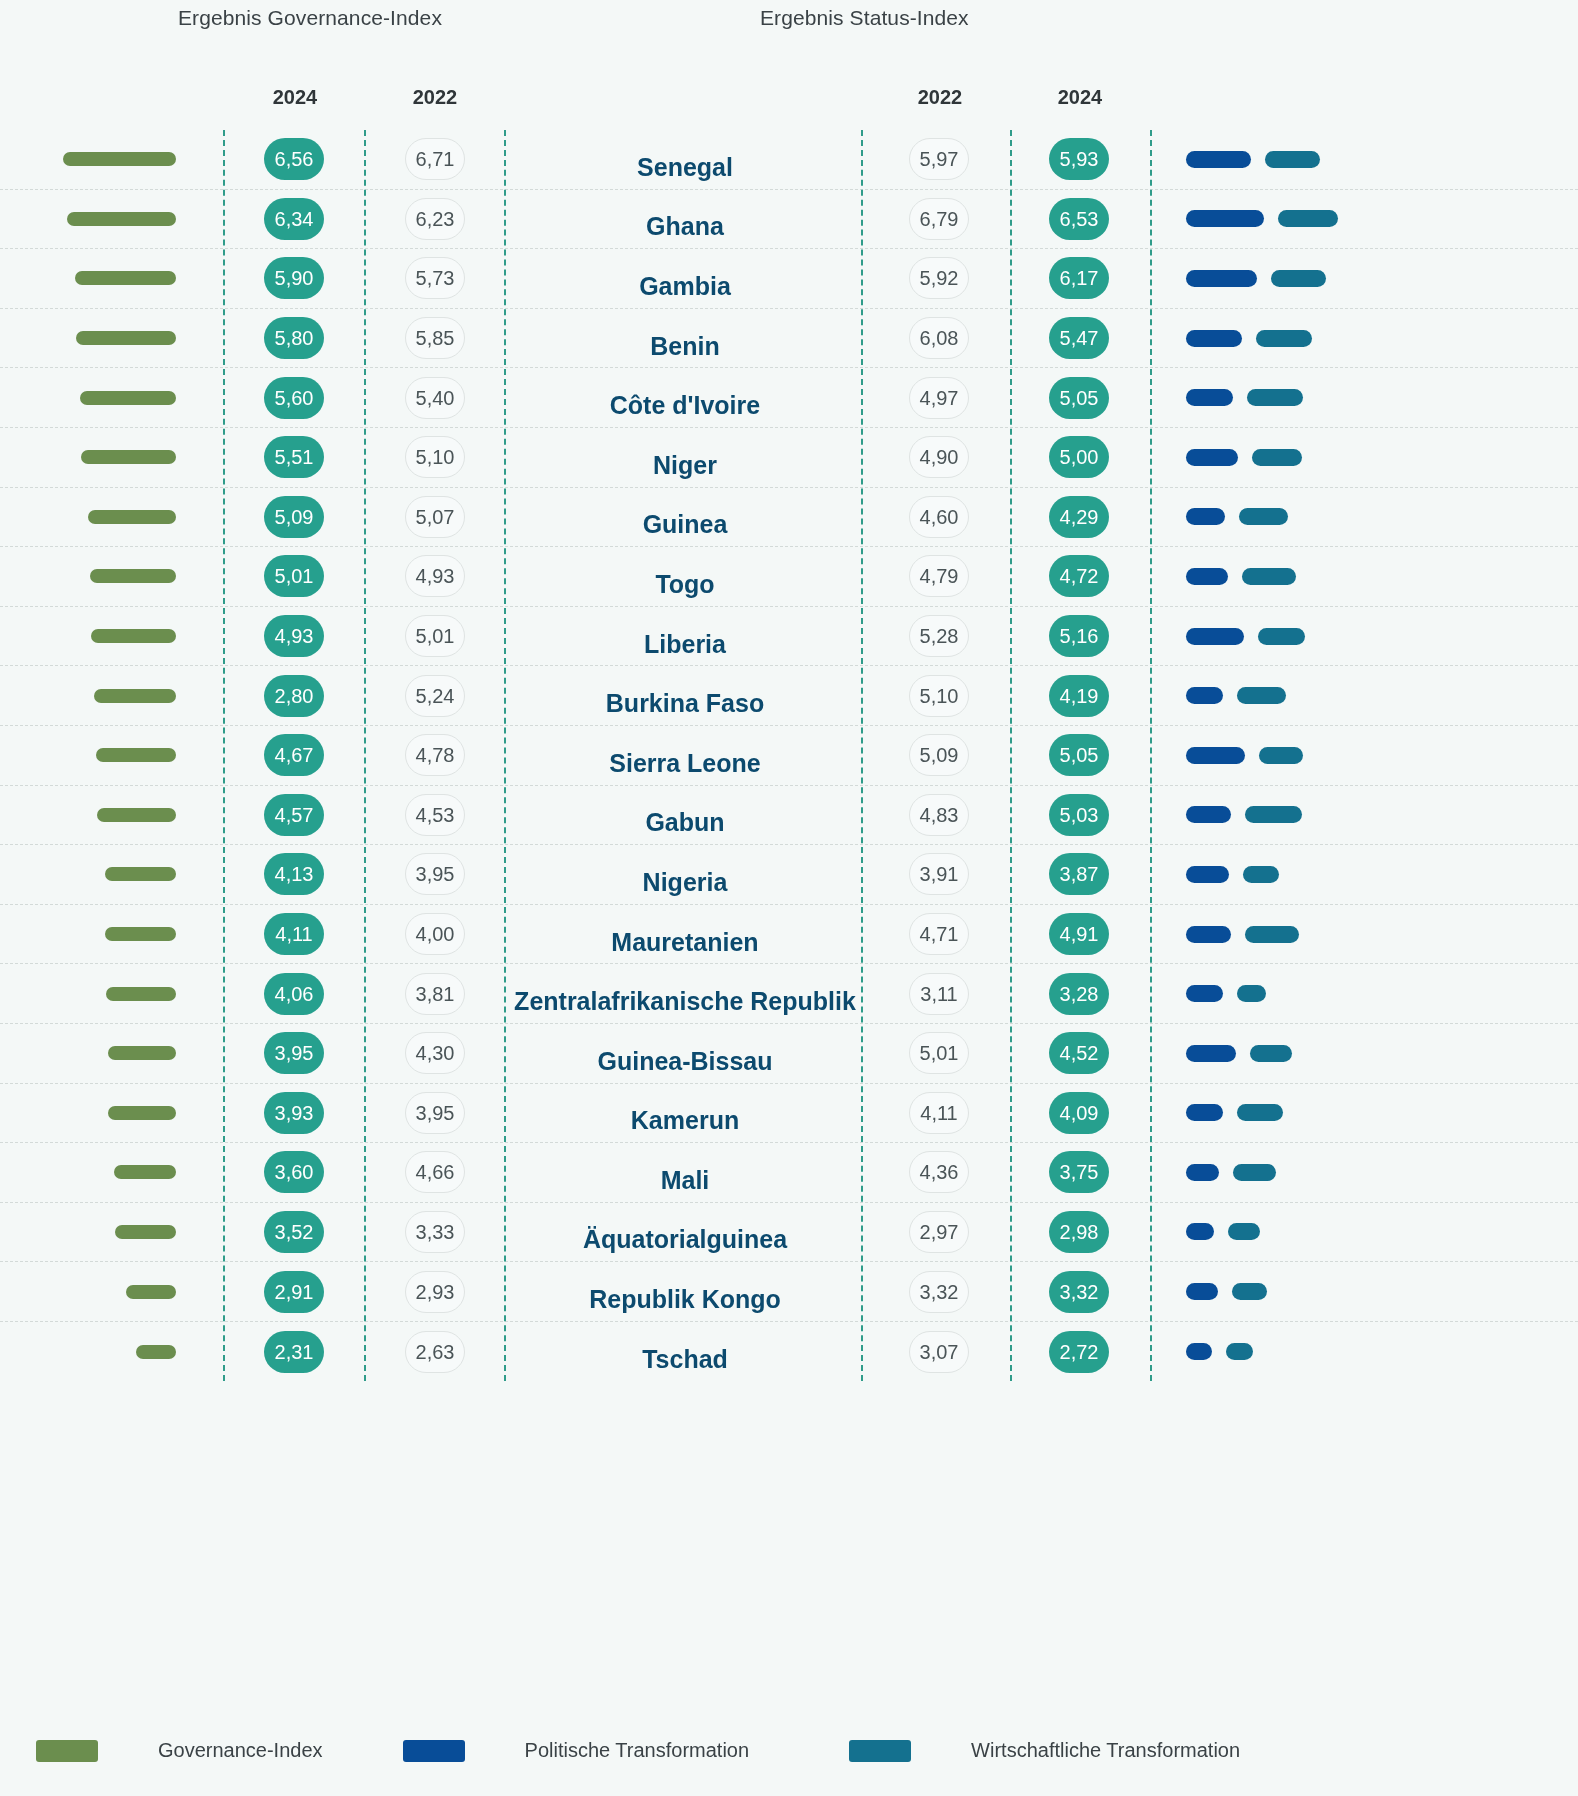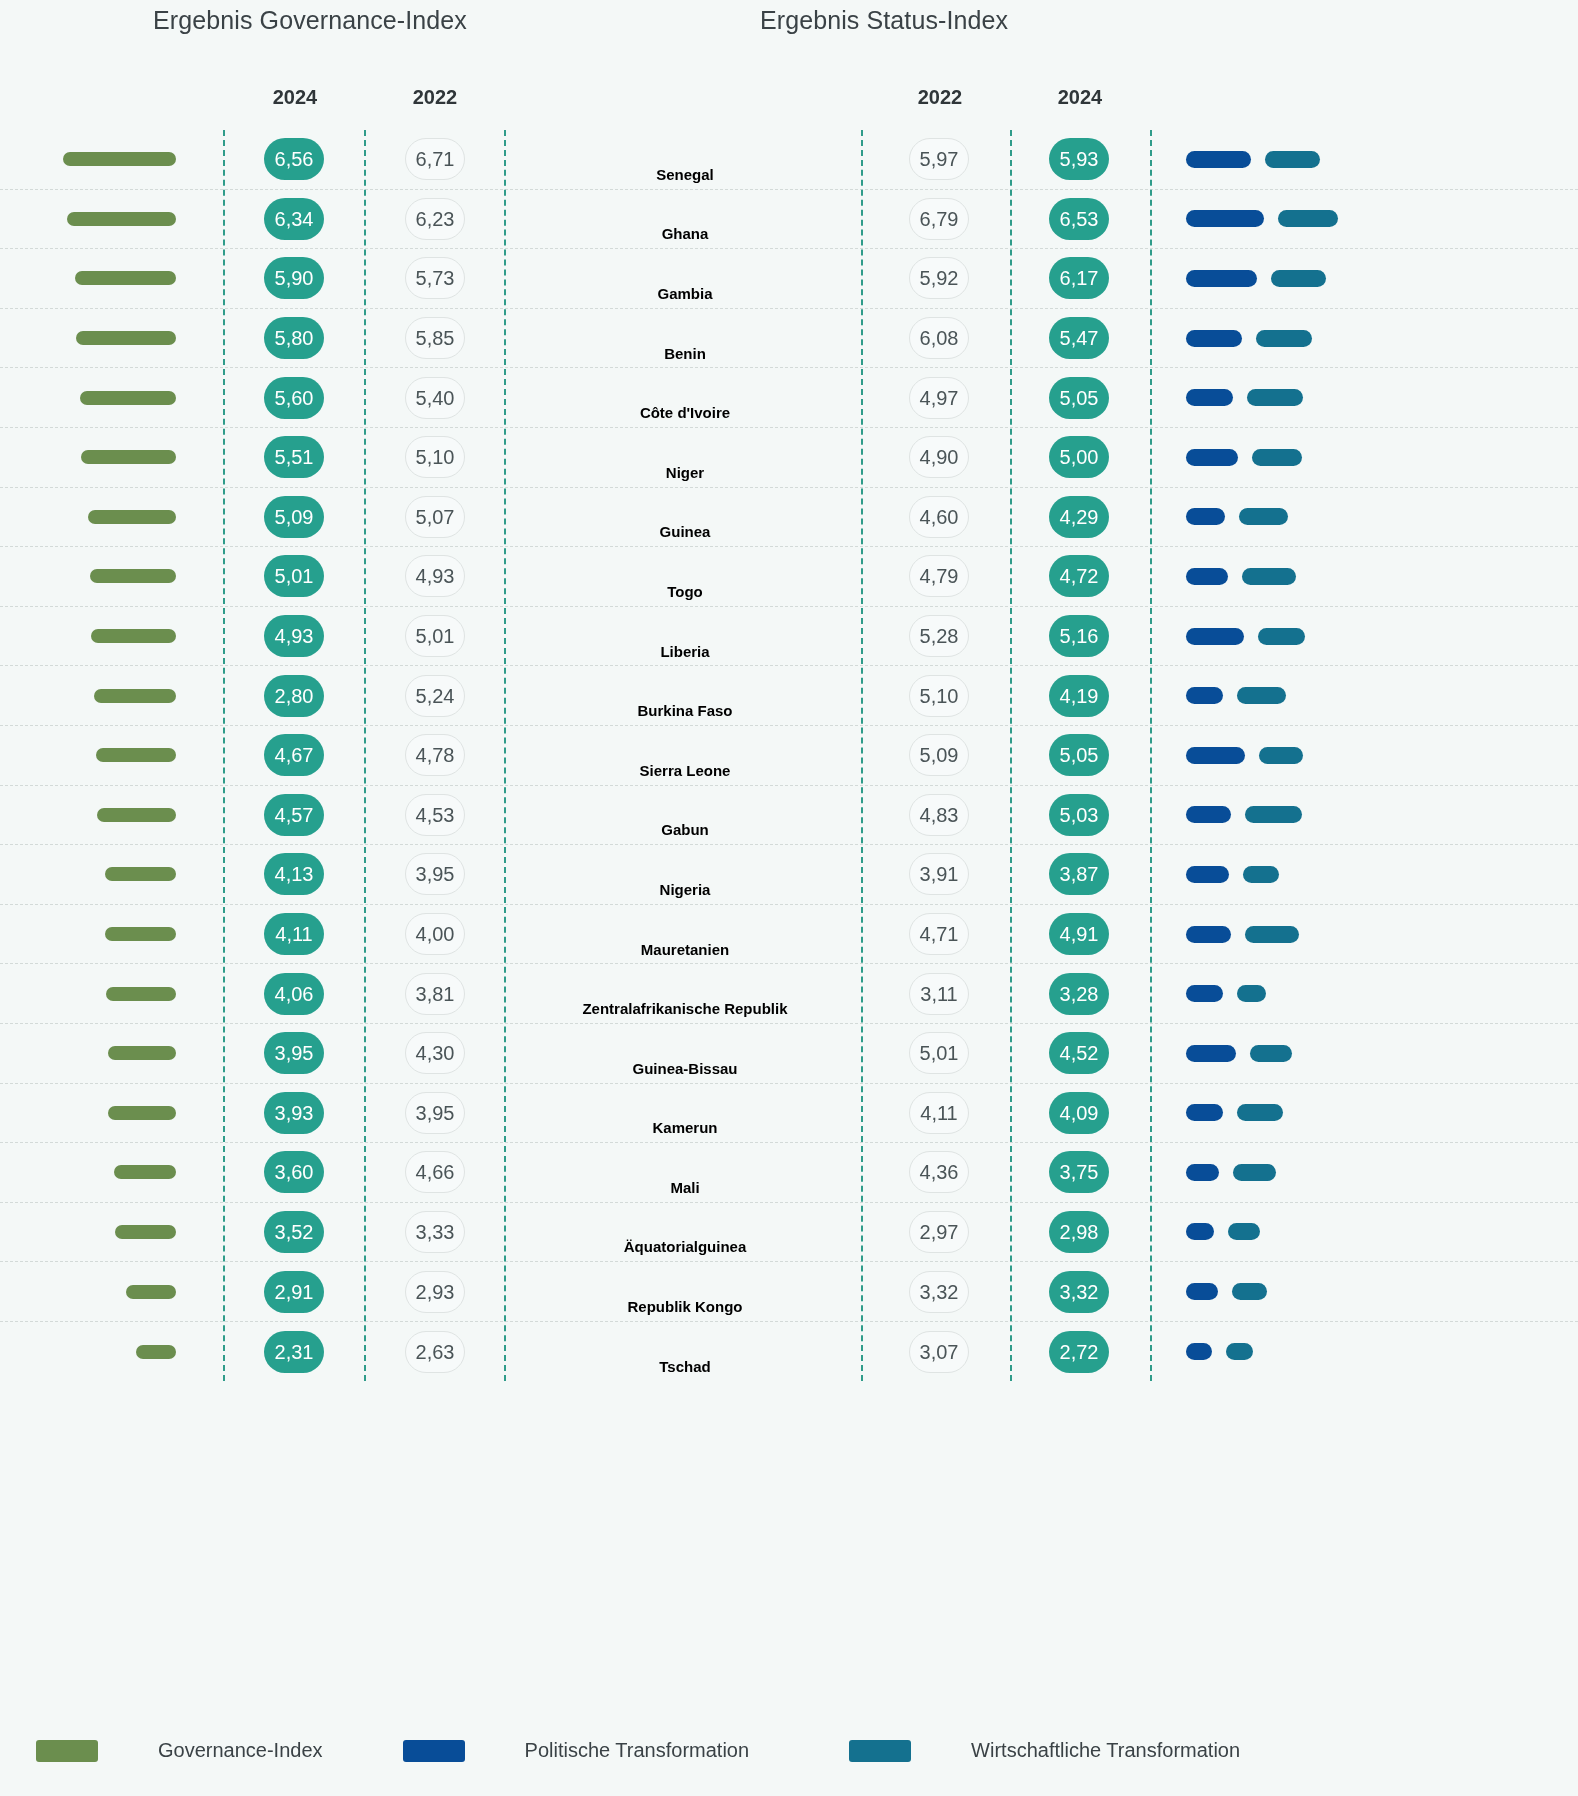--- a/index.html
+++ b/index.html
@@ -16,21 +16,21 @@
   }
 
   
   .titles {
     position: relative;
     height: 70px;
   }
   .chart-title {
     position: absolute;
     top: 6px;
-    font-size: 25px;
+    font-size: 21px;
     font-weight: 400;
     color: #3a4246;
     letter-spacing: .1px;
     white-space: nowrap;
   }
   #title-gov { left: 0; width: 620px; text-align: center; }
   #title-status { left: 760px; width: 620px; text-align: left; }
 
   
   .year-header {
@@ -114,25 +114,25 @@
     color: #4a5457;
   }
   #c-gov2024 { left: 264px; }
   #c-gov2022 { left: 405px; }
   #c-st2022  { left: 909px; }
   #c-st2024  { left: 1049px; }
 
   .country {
     position: absolute;
     left: 510px; width: 350px;
-    top: 15px; height: 100%;
+    top: 8px; height: 100%;
     display: flex; align-items: center; justify-content: center;
-    font-size: 15px;
+    font-size: 25px;
     font-weight: bold;
-    color: #000000;
+    color: #0c4a6e;
     white-space: nowrap;
   }
 
   
   .trans-cell {
     position: absolute;
     left: 1160px; right: 0;
     top: 0; height: 100%;
     display: flex; align-items: center;
     padding-left: 26px;

